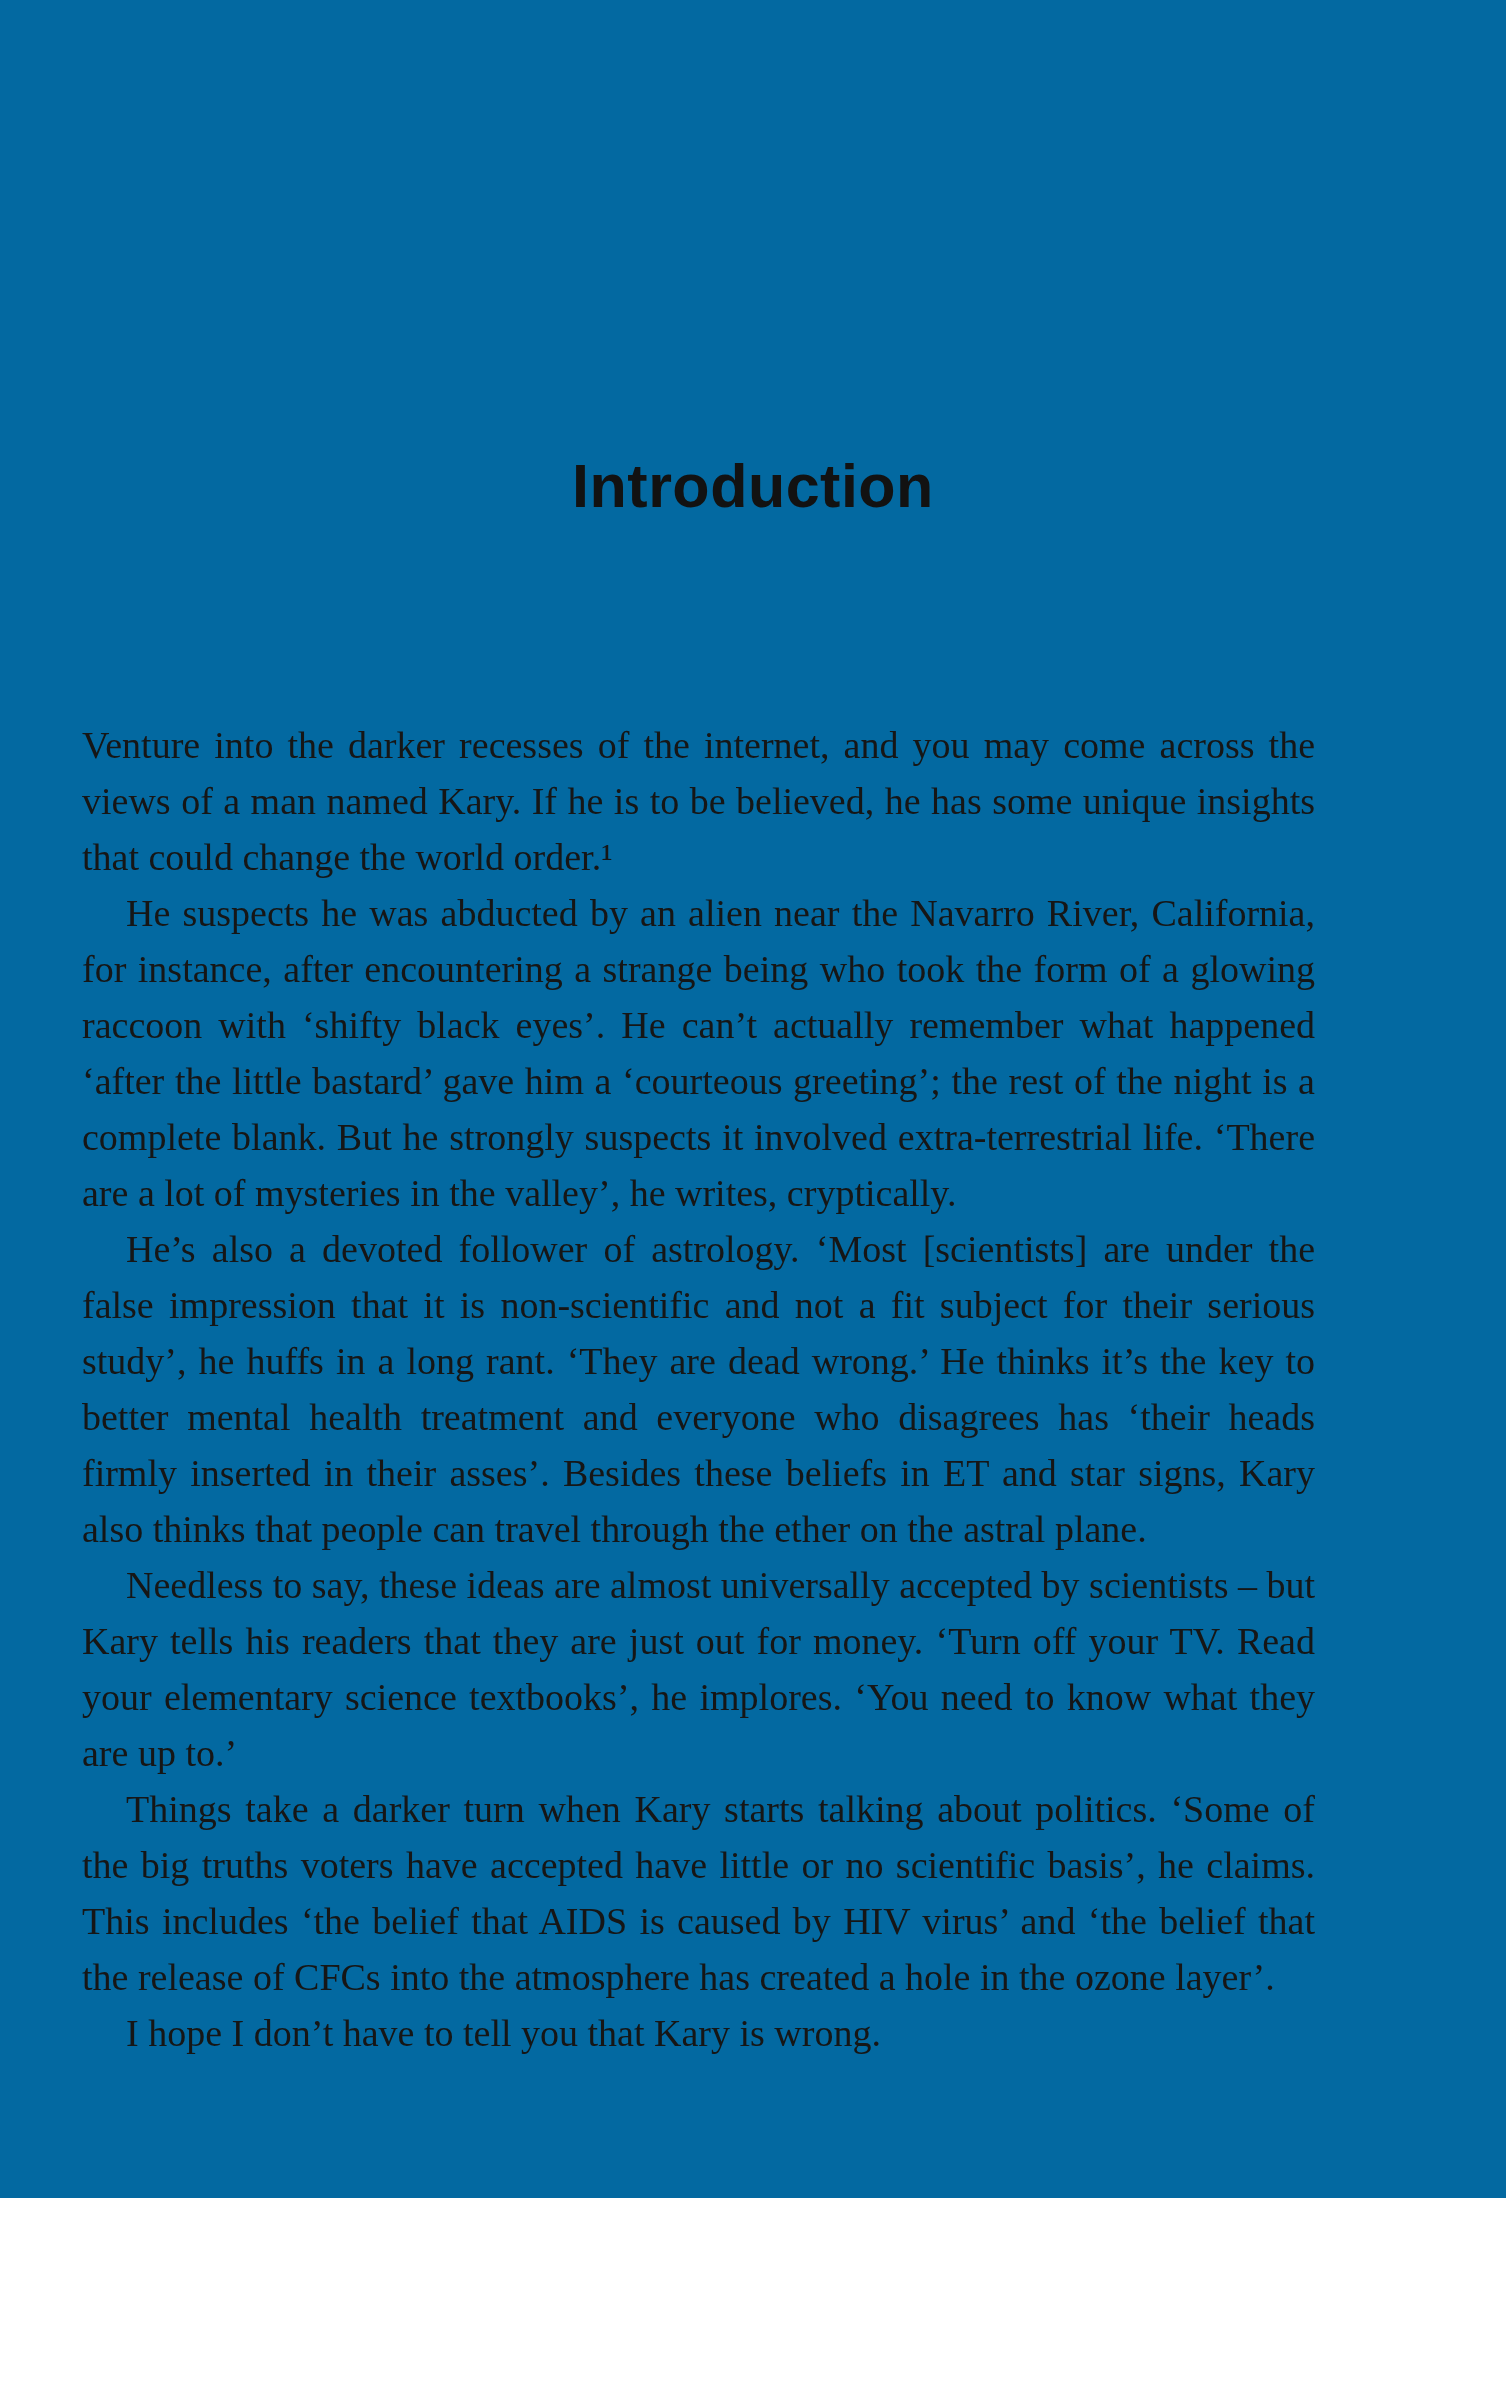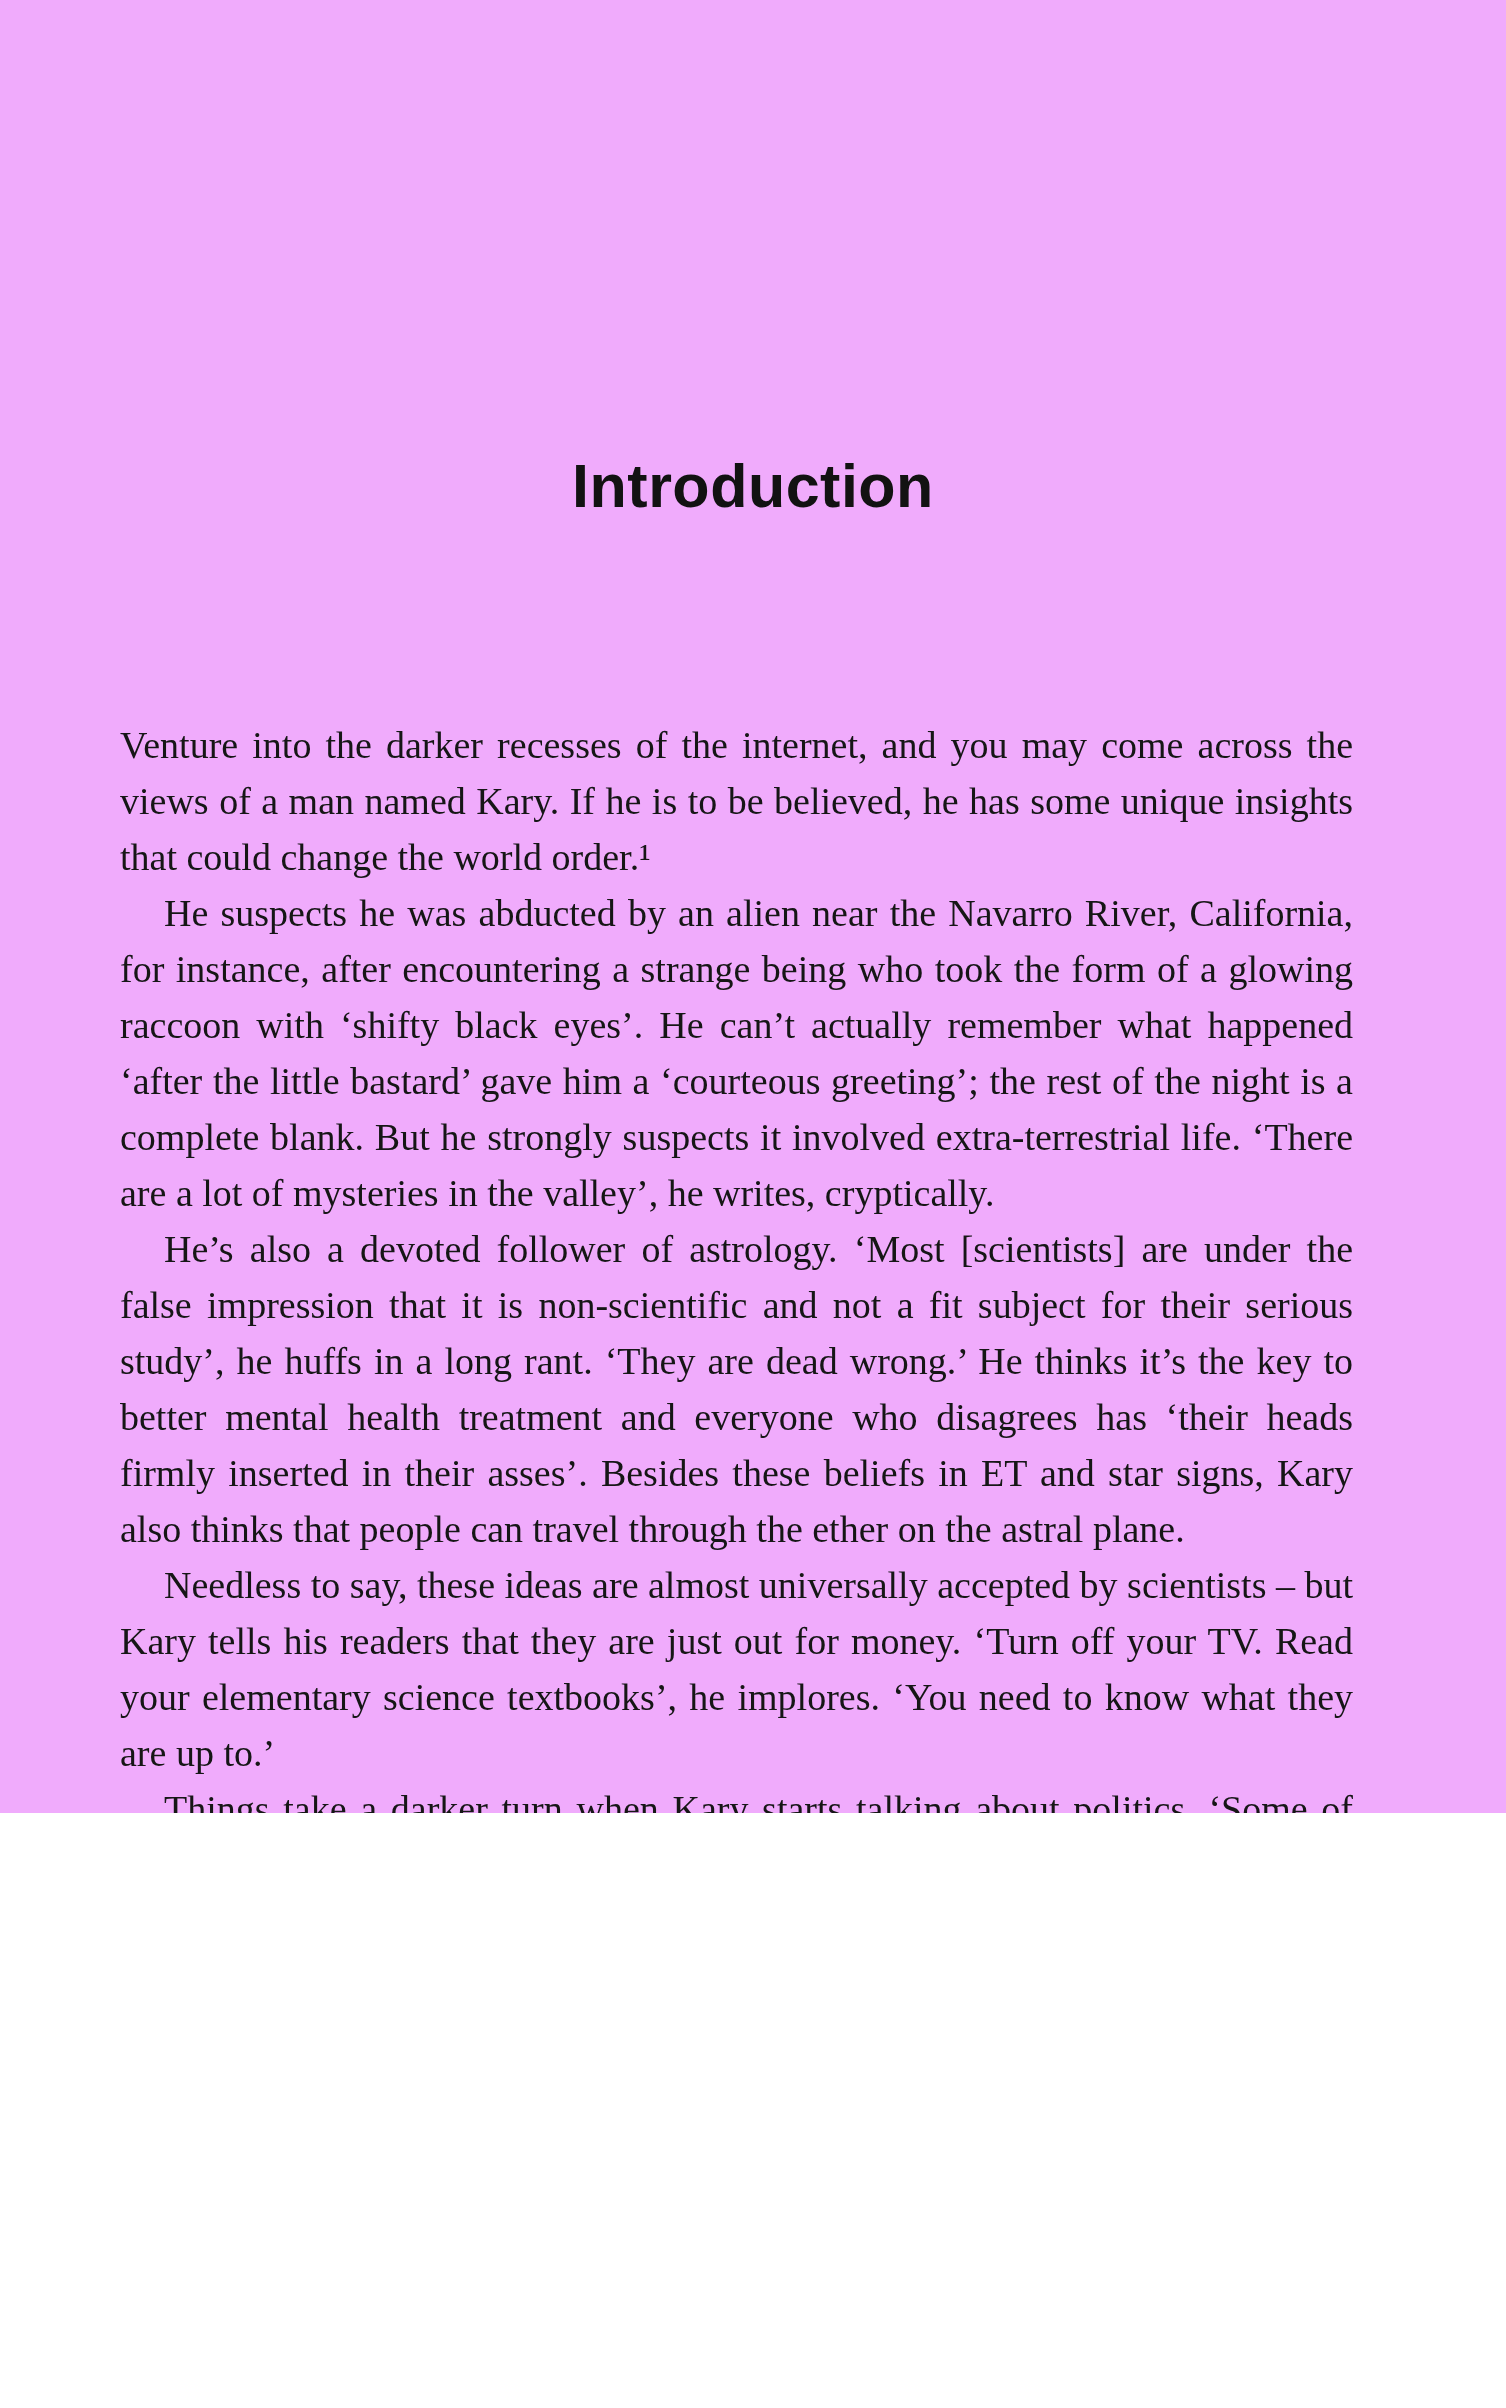--- a/index.html
+++ b/index.html
@@ -1,35 +1,35 @@
 <!DOCTYPE html>
 <html><head>
 <meta charset="utf-8">
 <style>
   * { margin: 0; padding: 0; box-sizing: border-box; }
   html, body { background: #ffffff; }
   .page {
     position: relative;
     width: 1506px;
-    height: 1813px;
-    background: #f0abfc;
+    height: 2198px;
+    background: #0369a1;
     overflow: hidden;
   }
   .chapter-title {
     padding-top: 451px;
     text-align: center;
     font-family: "Liberation Sans", "DejaVu Sans", sans-serif;
     font-weight: 700;
     font-size: 61px;
     letter-spacing: 0.5px;
     color: #121212;
   }
   .body-text {
     margin-top: 196px;
-    margin-left: 120px;
+    margin-left: 82px;
     width: 1233px;
     font-family: "Liberation Serif", "DejaVu Serif", serif;
     font-size: 38px;
     line-height: 56px;
     text-align: justify;
     color: #161616;
   }
   .body-text p {
     text-indent: 44px;
   }

